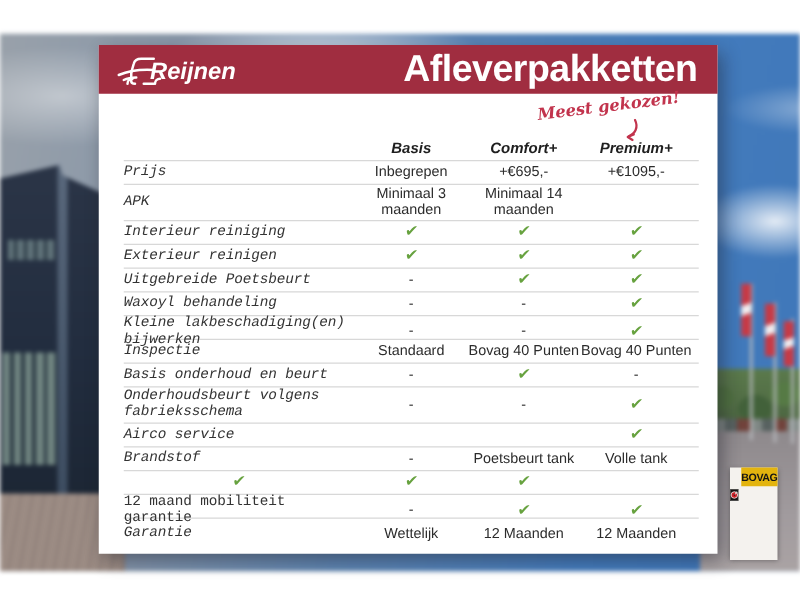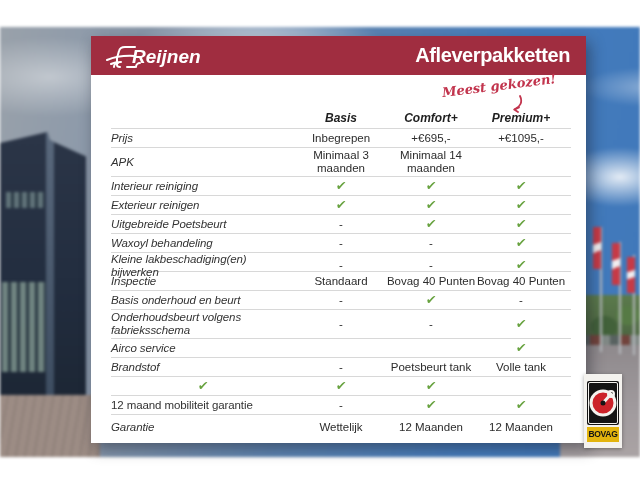--- a/index.html
+++ b/index.html
@@ -43,61 +43,61 @@
   }
   .fence{position:absolute;left:560px;top:322px;width:80px;height:6px;
     background:repeating-linear-gradient(90deg,#e8e8e6 0 3px,#8f8a8d 3px 6px);}
   .carlot{position:absolute;left:560px;top:308px;width:80px;height:14px;
     background:repeating-linear-gradient(90deg,#7a3a3a 0 10px,#8d9196 10px 20px,#5b6168 20px 30px);opacity:.8;}
   .flag{position:absolute;width:8px;height:42px;
     background:linear-gradient(160deg,#c63a46 0 40%,#f2eef0 40% 58%,#c63a46 58% 100%);}
   .pole{position:absolute;width:1.5px;background:#b9bcc0;}
   
   #card{
-    position:absolute;left:91px;top:36px;width:495px;height:407px;
+    position:absolute;left:79px;top:36px;width:495px;height:407px;
     background:#ffffff;box-shadow:4px 6px 14px rgba(25,25,35,.45);
   }
   #card-header{
     height:39px;display:flex;align-items:center;justify-content:space-between;
     padding:0 16px 0 14px;box-sizing:border-box;
   }
   #brand-logo{display:flex;align-items:center;}
-  #card-title{color:#fff;font-size:20px;font-weight:bold;letter-spacing:-.4px;}
+  #card-title{color:#fff;font-size:30px;font-weight:bold;letter-spacing:-.4px;}
   
   #annotation{
     position:absolute;right:22px;top:42px;width:130px;text-align:center;
     font-family:"DejaVu Serif", serif;font-style:italic;font-weight:bold;
     font-size:13px;transform:rotate(-7deg);
   }
   #annotation-arrow{position:absolute;right:62px;top:59px;}
   
   #packages-table{margin:30px 15px 0 20px;}
   .trow{
     display:grid;grid-template-columns:185px 90px 90px 90px;
     align-items:center;height:19px;box-sizing:border-box;
     border-bottom:1px solid #d8d8d8;
   }
   .trow.thead{height:24px;align-items:end;padding-bottom:3px;}
   .trow.tall{height:29px;}
   .trow:last-child{height:24px;border-bottom:none;}
   .lbl{
     font-style:italic;font-size:11.5px;color:#333;letter-spacing:-.1px;
-    line-height:1.12;padding-right:6px;
+    line-height:1.12;padding-right:6px;font-family:Liberation Mono, monospace;
   }
   .lbl.upright{font-style:normal;}
   .val{
     font-size:11.5px;color:#2c2c2c;text-align:center;line-height:1.12;
   }
   .colhead{font-weight:bold;font-style:italic;font-size:12px;color:#1f1f1f;}
   .check{font-size:12.5px;line-height:1;display:inline-block;transform:skewX(-6deg);}
   
   #bovag{
     position:absolute;left:584px;top:374px;width:38px;height:74px;
     background:#f4f2ee;box-shadow:0 1px 4px rgba(0,0,0,.35);
-    display:flex;flex-direction:column;align-items:center;justify-content:center;gap:2px;
+    display:flex;flex-direction:row;justify-content:center;gap:2px;
   }
   #bovag-emblem{display:block;}
   #bovag-label{
     width:32px;height:15px;display:flex;align-items:center;justify-content:center;
     font-size:8.5px;font-weight:bold;letter-spacing:-.3px;color:#141414;
     font-family:"Liberation Sans", sans-serif;
   }
 </style>
 </head>
 <body>

